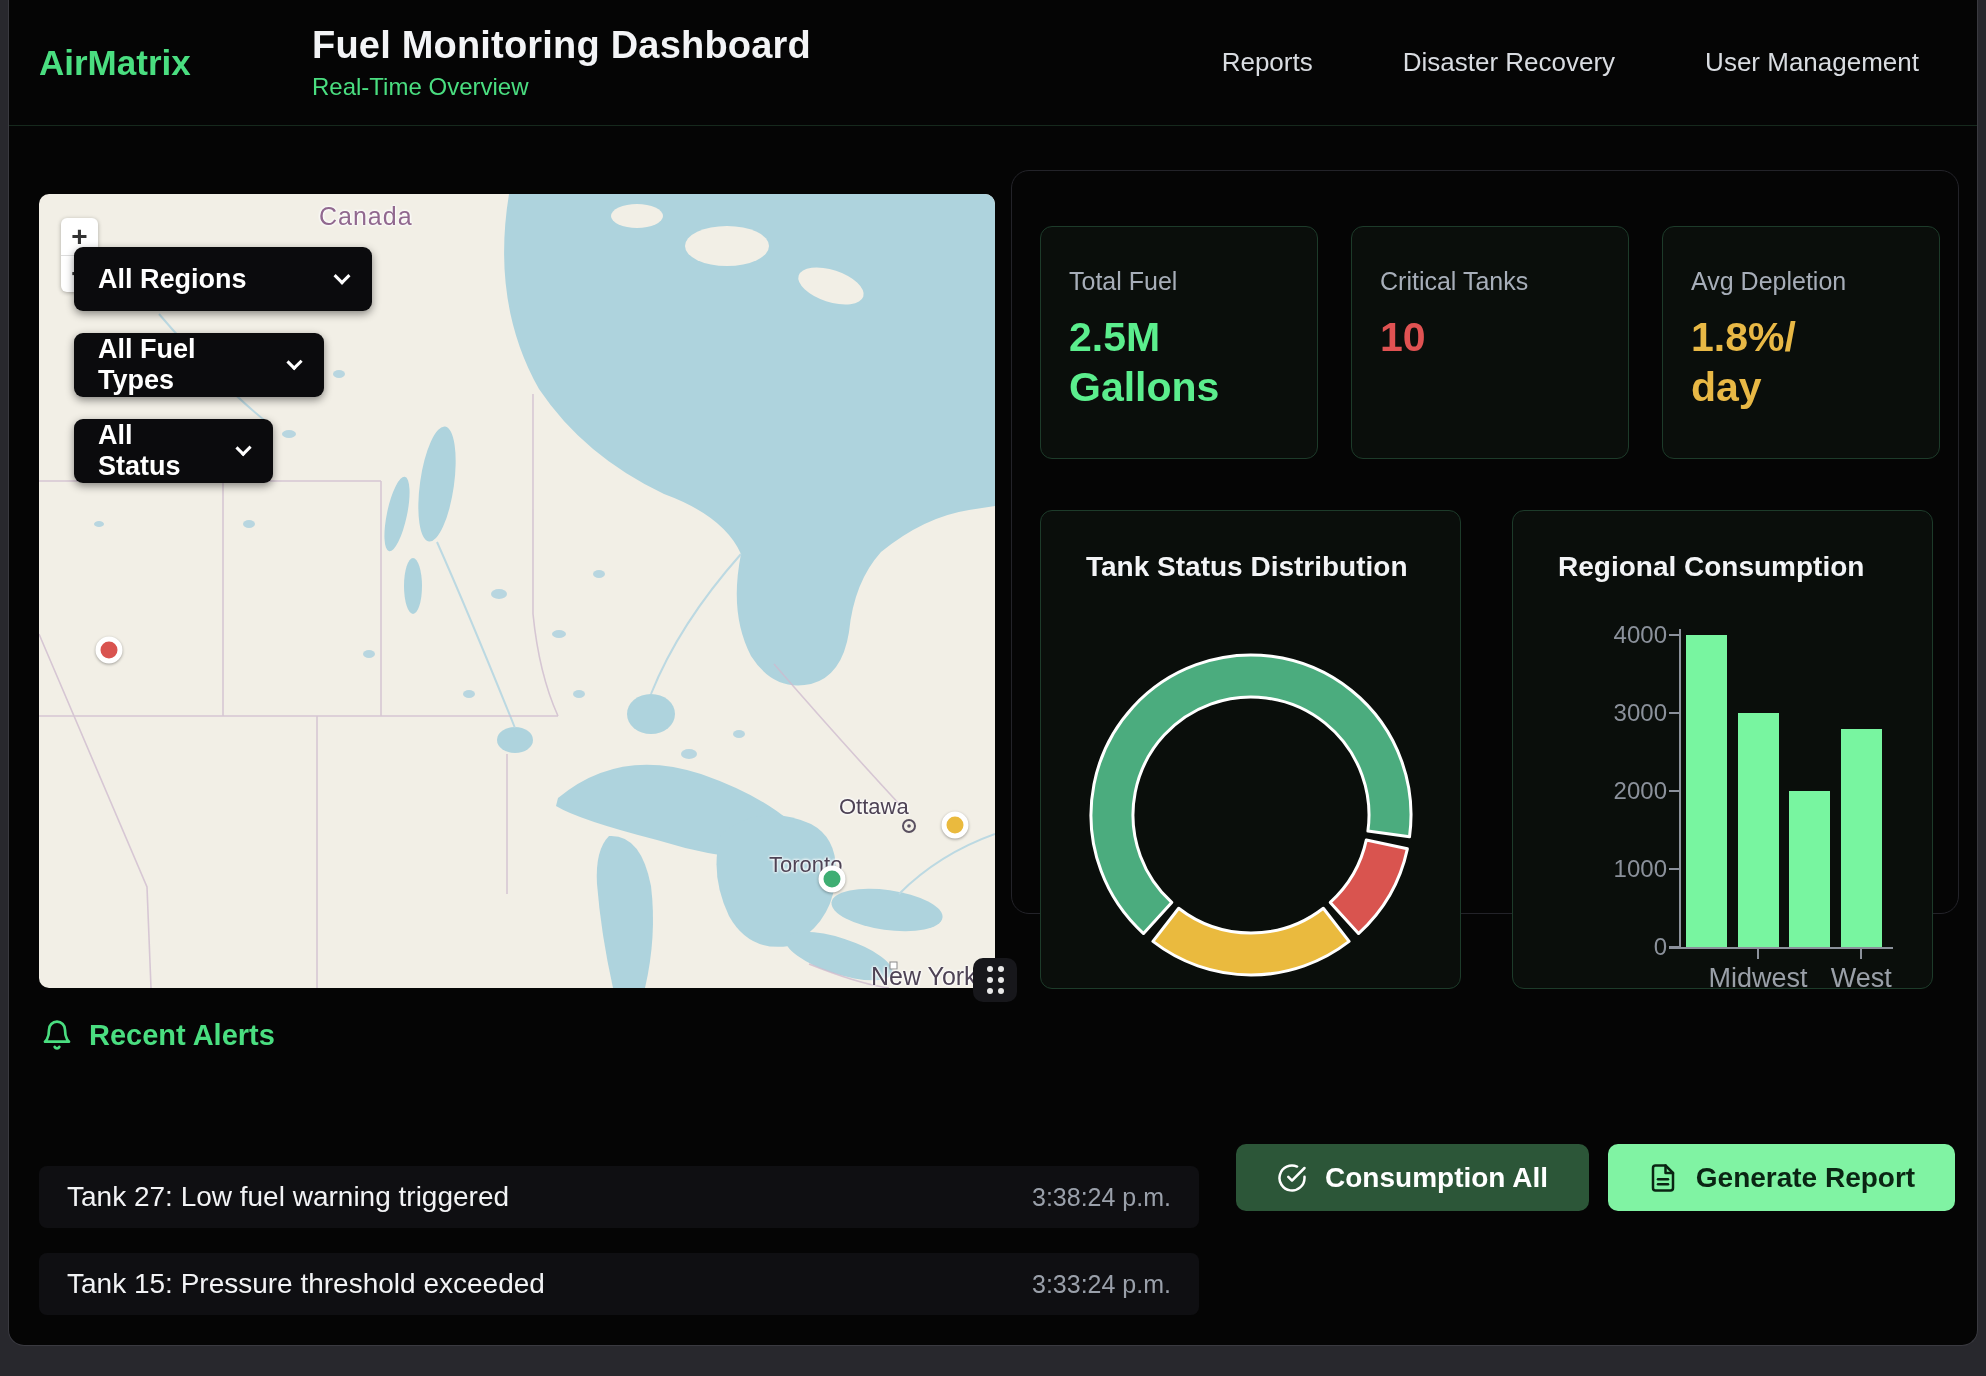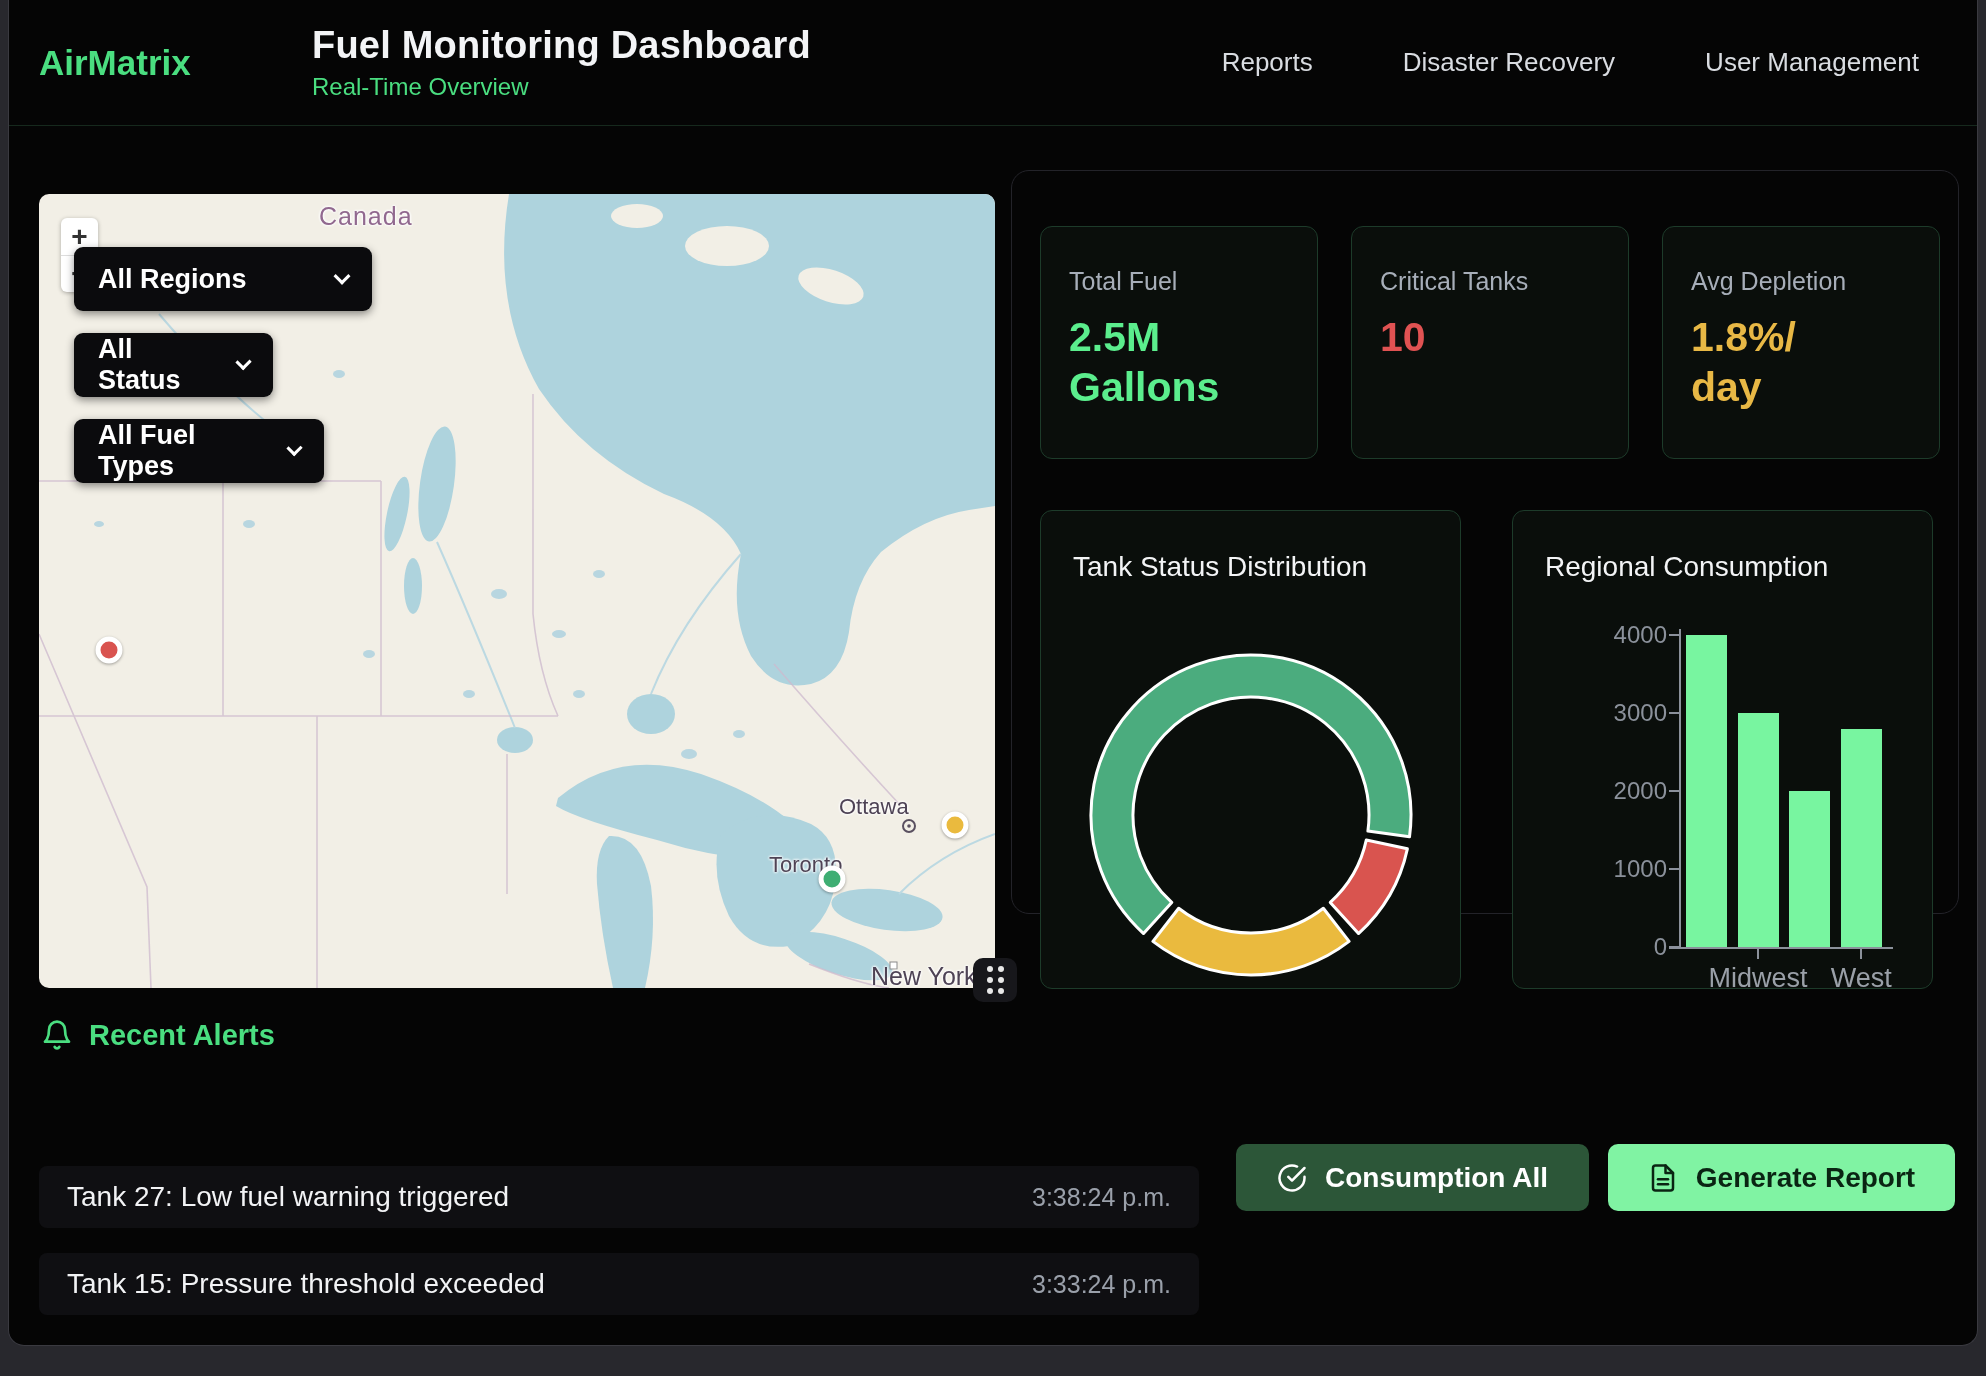--- a/index.html
+++ b/index.html
@@ -51,22 +51,22 @@
   
   #right-panel { position:absolute; left:1002px; top:170px; width:948px; height:744px;
                  border:1px solid #232329; border-radius:18px; }
   .stat-card { position:absolute; top:55px; width:278px; height:233px;
                background:#0a0e0b; border:1px solid #1d3b2a; border-radius:12px;
                padding:40px 28px 0 28px; }
   .stat-label { font-size:25px; color:#a7aeb9; margin-bottom:16px; }
   .stat-value { font-size:41px; font-weight:bold; line-height:1.22; white-space:pre-line; }
   .chart-card { position:absolute; top:339px; width:421px; height:479px;
                 background:#0a0e0b; border:1px solid #1d3b2a; border-radius:12px; }
-  .chart-title { position:absolute; left:32px; top:40px; font-size:28px;
-                 font-weight:normal; color:#f3f4f6; }
+  .chart-title { position:absolute; left:45px; top:40px; font-size:28px;
+                 font-weight:bold; color:#f3f4f6; }
   #donut-svg { position:absolute; left:0; top:136px; }
   #bar-plot { position:absolute; inset:0; }
   .bar { position:absolute; background:#78f5a0; }
   .y-label { position:absolute; font-size:24px; color:#8b919b; text-align:right;
              width:70px; transform:translateY(-50%); }
   .x-label { position:absolute; font-size:27px; color:#9aa0a8; transform:translateX(-50%); }
   .axis { position:absolute; background:#8b919b; }
   .tick { position:absolute; background:#8b919b; }
 
   
@@ -187,26 +187,26 @@
     <div id="zoom-ctl">
       <div class="zoom-btn">+</div>
       <div class="zoom-btn">−</div>
     </div>
 
     <div id="filter-bar">
       <div class="dropdown" style="width:298px;">
         <span>All Regions</span>
         <i class="chevron"></i>
       </div>
+      <div class="dropdown" style="width:250px;">
+        <span>All Fuel Types</span>
+        <i class="chevron"></i>
+      </div>
       <div class="dropdown" style="width:199px;">
         <span>All Status</span>
-        <i class="chevron"></i>
-      </div>
-      <div class="dropdown" style="width:250px;">
-        <span>All Fuel Types</span>
         <i class="chevron"></i>
       </div>
     </div>
 
     <div id="map-handle">
       <i></i>
         <i></i>
         <i></i>
         <i></i>
         <i></i>

